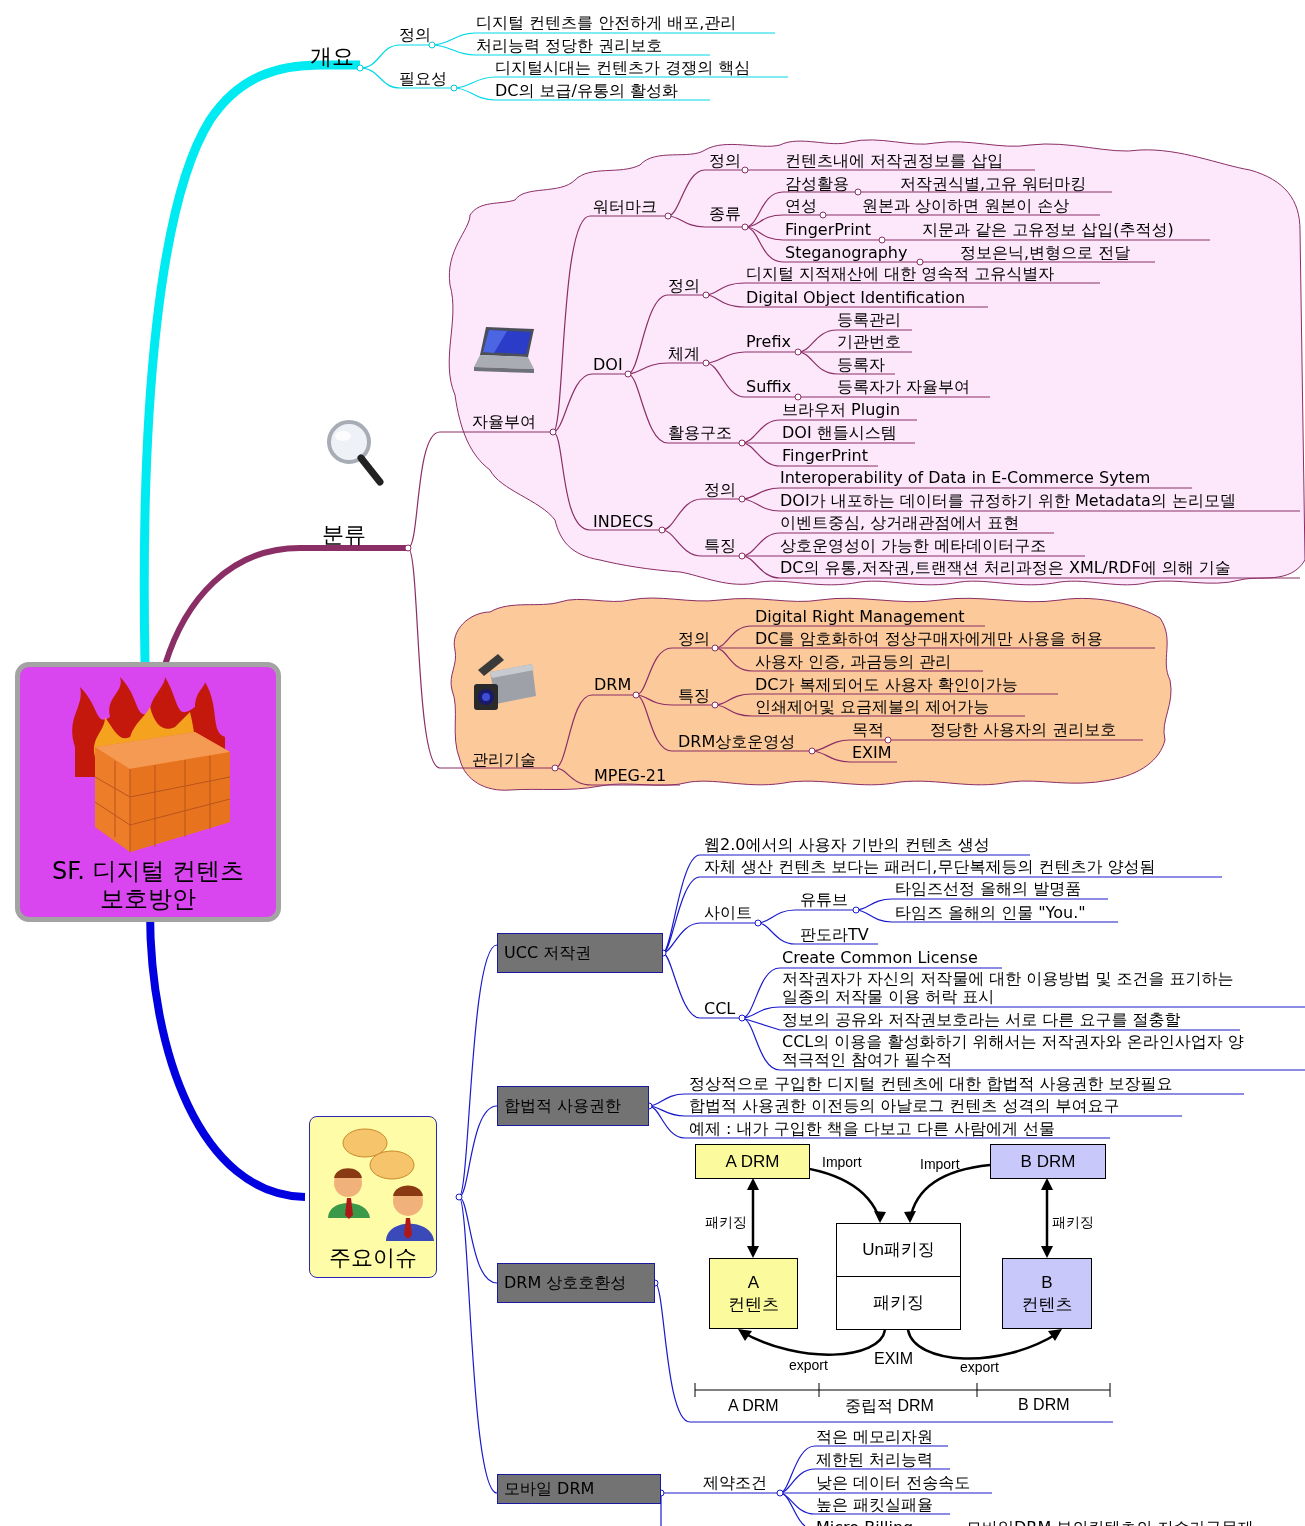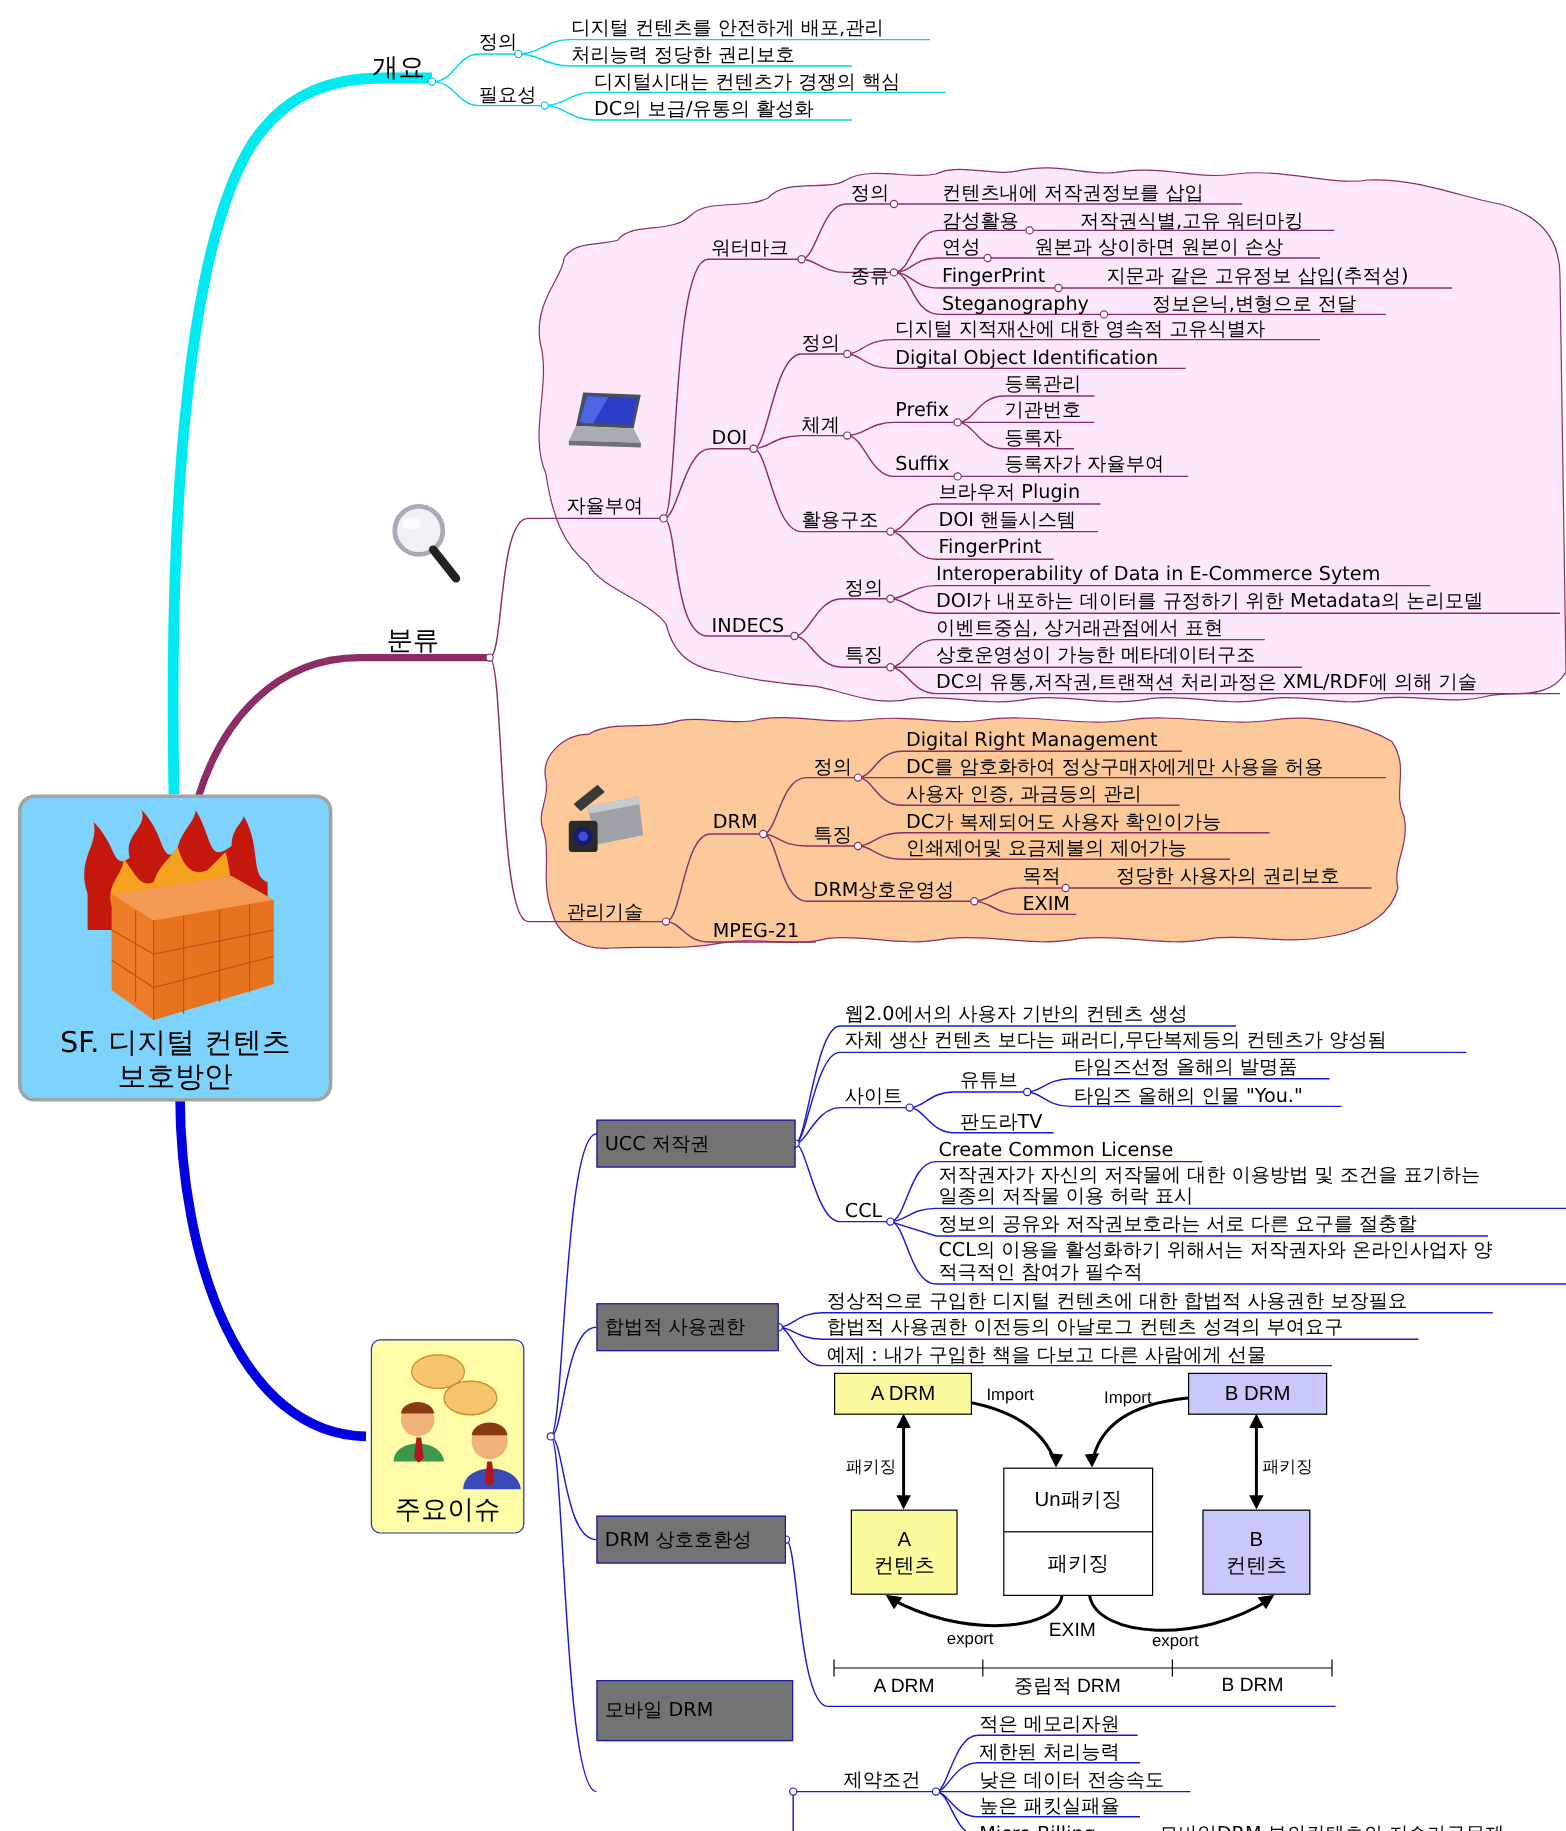--- a/index.html
+++ b/index.html
@@ -4,21 +4,21 @@
 <style>
   html, body { margin:0; padding:0; background:#ffffff; }
   body { width:1305px; height:1526px; position:relative; overflow:hidden;
          font-family:"DejaVu Sans","Liberation Sans",sans-serif; color:#000; }
   #canvas { position:absolute; left:0; top:0; width:1305px; height:1526px; }
   .t { position:absolute; white-space:nowrap; font-size:16px; line-height:20px; }
   .lg { font-size:22px; line-height:26px; }
   .box { position:absolute; background:#737373; border:1px solid #1a1aa0; font-size:16px;
          display:flex; align-items:center; padding-left:6px; box-sizing:border-box; }
   .central { position:absolute; left:15px; top:662px; width:256px; height:250px;
-             border:3px solid #a3a3a3; border-radius:14px; background:#7dd3fc; }
+             border:5px solid #a3a3a3; border-radius:14px; background:#d946ef; }
   .central .lbl { position:absolute; left:0; right:0; top:190px; text-align:center;
                   font-size:24px; line-height:28px; }
   .issue { position:absolute; left:309px; top:1116px; width:128px; height:162px;
            background:#fffca8; border:1px solid #2a2ab0; border-radius:8px; box-sizing:border-box; }
   .issue .lbl { position:absolute; left:0; right:0; bottom:4px; text-align:center; font-size:22px; }
   .dbox { position:absolute; border:1px solid #000; box-sizing:border-box;
           display:flex; align-items:center; justify-content:center; text-align:center;
           font-family:"Liberation Sans",sans-serif; font-size:17px; line-height:22px; }
   .small { font-family:"Liberation Sans",sans-serif; font-size:14px; }
 </style>
@@ -240,21 +240,21 @@
   <path d="M14,2 L62,4 L56,32 L8,30 Z" fill="#4a4f5a"></path>
   <path d="M17,5 L59,7 L54,29 L11,27 Z" fill="#2a3cc8"></path>
   <path d="M17,5 L35,6 L22,28 L11,27 Z" fill="#5b78ee" opacity="0.7"></path>
   <path d="M8,30 L56,32 L62,44 L2,42 Z" fill="#a9acb3"></path>
   <path d="M2,42 L62,44 L62,48 L2,46 Z" fill="#6e7179"></path>
 </svg>
 
 <div class="t" style="left:593px;top:197px">워터마크</div>
 <div class="t" style="left:709px;top:151px">정의</div>
 <div class="t" style="left:785px;top:151px">컨텐츠내에 저작권정보를 삽입</div>
-<div class="t" style="left:709px;top:220px">종류</div>
+<div class="t" style="left:709px;top:204px">종류</div>
 <div class="t" style="left:785px;top:174px">감성활용</div>
 <div class="t" style="left:900px;top:174px">저작권식별,고유 워터마킹</div>
 <div class="t" style="left:785px;top:196px">연성</div>
 <div class="t" style="left:862px;top:196px">원본과 상이하면 원본이 손상</div>
 <div class="t" style="left:785px;top:220px">FingerPrint</div>
 <div class="t" style="left:922px;top:220px">지문과 같은 고유정보 삽입(추적성)</div>
 <div class="t" style="left:785px;top:243px">Steganography</div>
 <div class="t" style="left:960px;top:243px">정보은닉,변형으로 전달</div>
 
 <div class="t" style="left:593px;top:355px">DOI</div>
@@ -375,21 +375,21 @@
 <div class="dbox" style="left:836px;top:1276px;width:125px;height:54px;background:#fff">
     <span>패키징</span>
   </div>
 <div class="t" style="left:874px;top:1349px;font-family:'Liberation Sans',sans-serif;font-size:16px">EXIM</div>
 <div class="t small" style="left:789px;top:1355px">export</div>
 <div class="t small" style="left:960px;top:1357px">export</div>
 <div class="t" style="left:728px;top:1396px;font-family:'Liberation Sans',sans-serif">A DRM</div>
 <div class="t" style="left:845px;top:1396px;font-family:'Liberation Sans',sans-serif">중립적 DRM</div>
 <div class="t" style="left:1018px;top:1395px;font-family:'Liberation Sans',sans-serif">B DRM</div>
 
-<div class="box" style="left:497px;top:1400px;width:164px;height:51px">
+<div class="box" style="left:497px;top:1474px;width:164px;height:30px">
   <span>모바일 DRM</span>
 </div>
 <div class="t" style="left:703px;top:1473px">제약조건</div>
 <div class="t" style="left:816px;top:1427px">적은 메모리자원</div>
 <div class="t" style="left:816px;top:1450px">제한된 처리능력</div>
 <div class="t" style="left:816px;top:1473px">낮은 데이터 전송속도</div>
 <div class="t" style="left:816px;top:1495px">높은 패킷실패율</div>
 <div class="t" style="left:816px;top:1518px">Micro Billing</div>
 <div class="t" style="left:966px;top:1518px">모바일DRM 부의컨텐츠의 저수가구문제</div>
 

